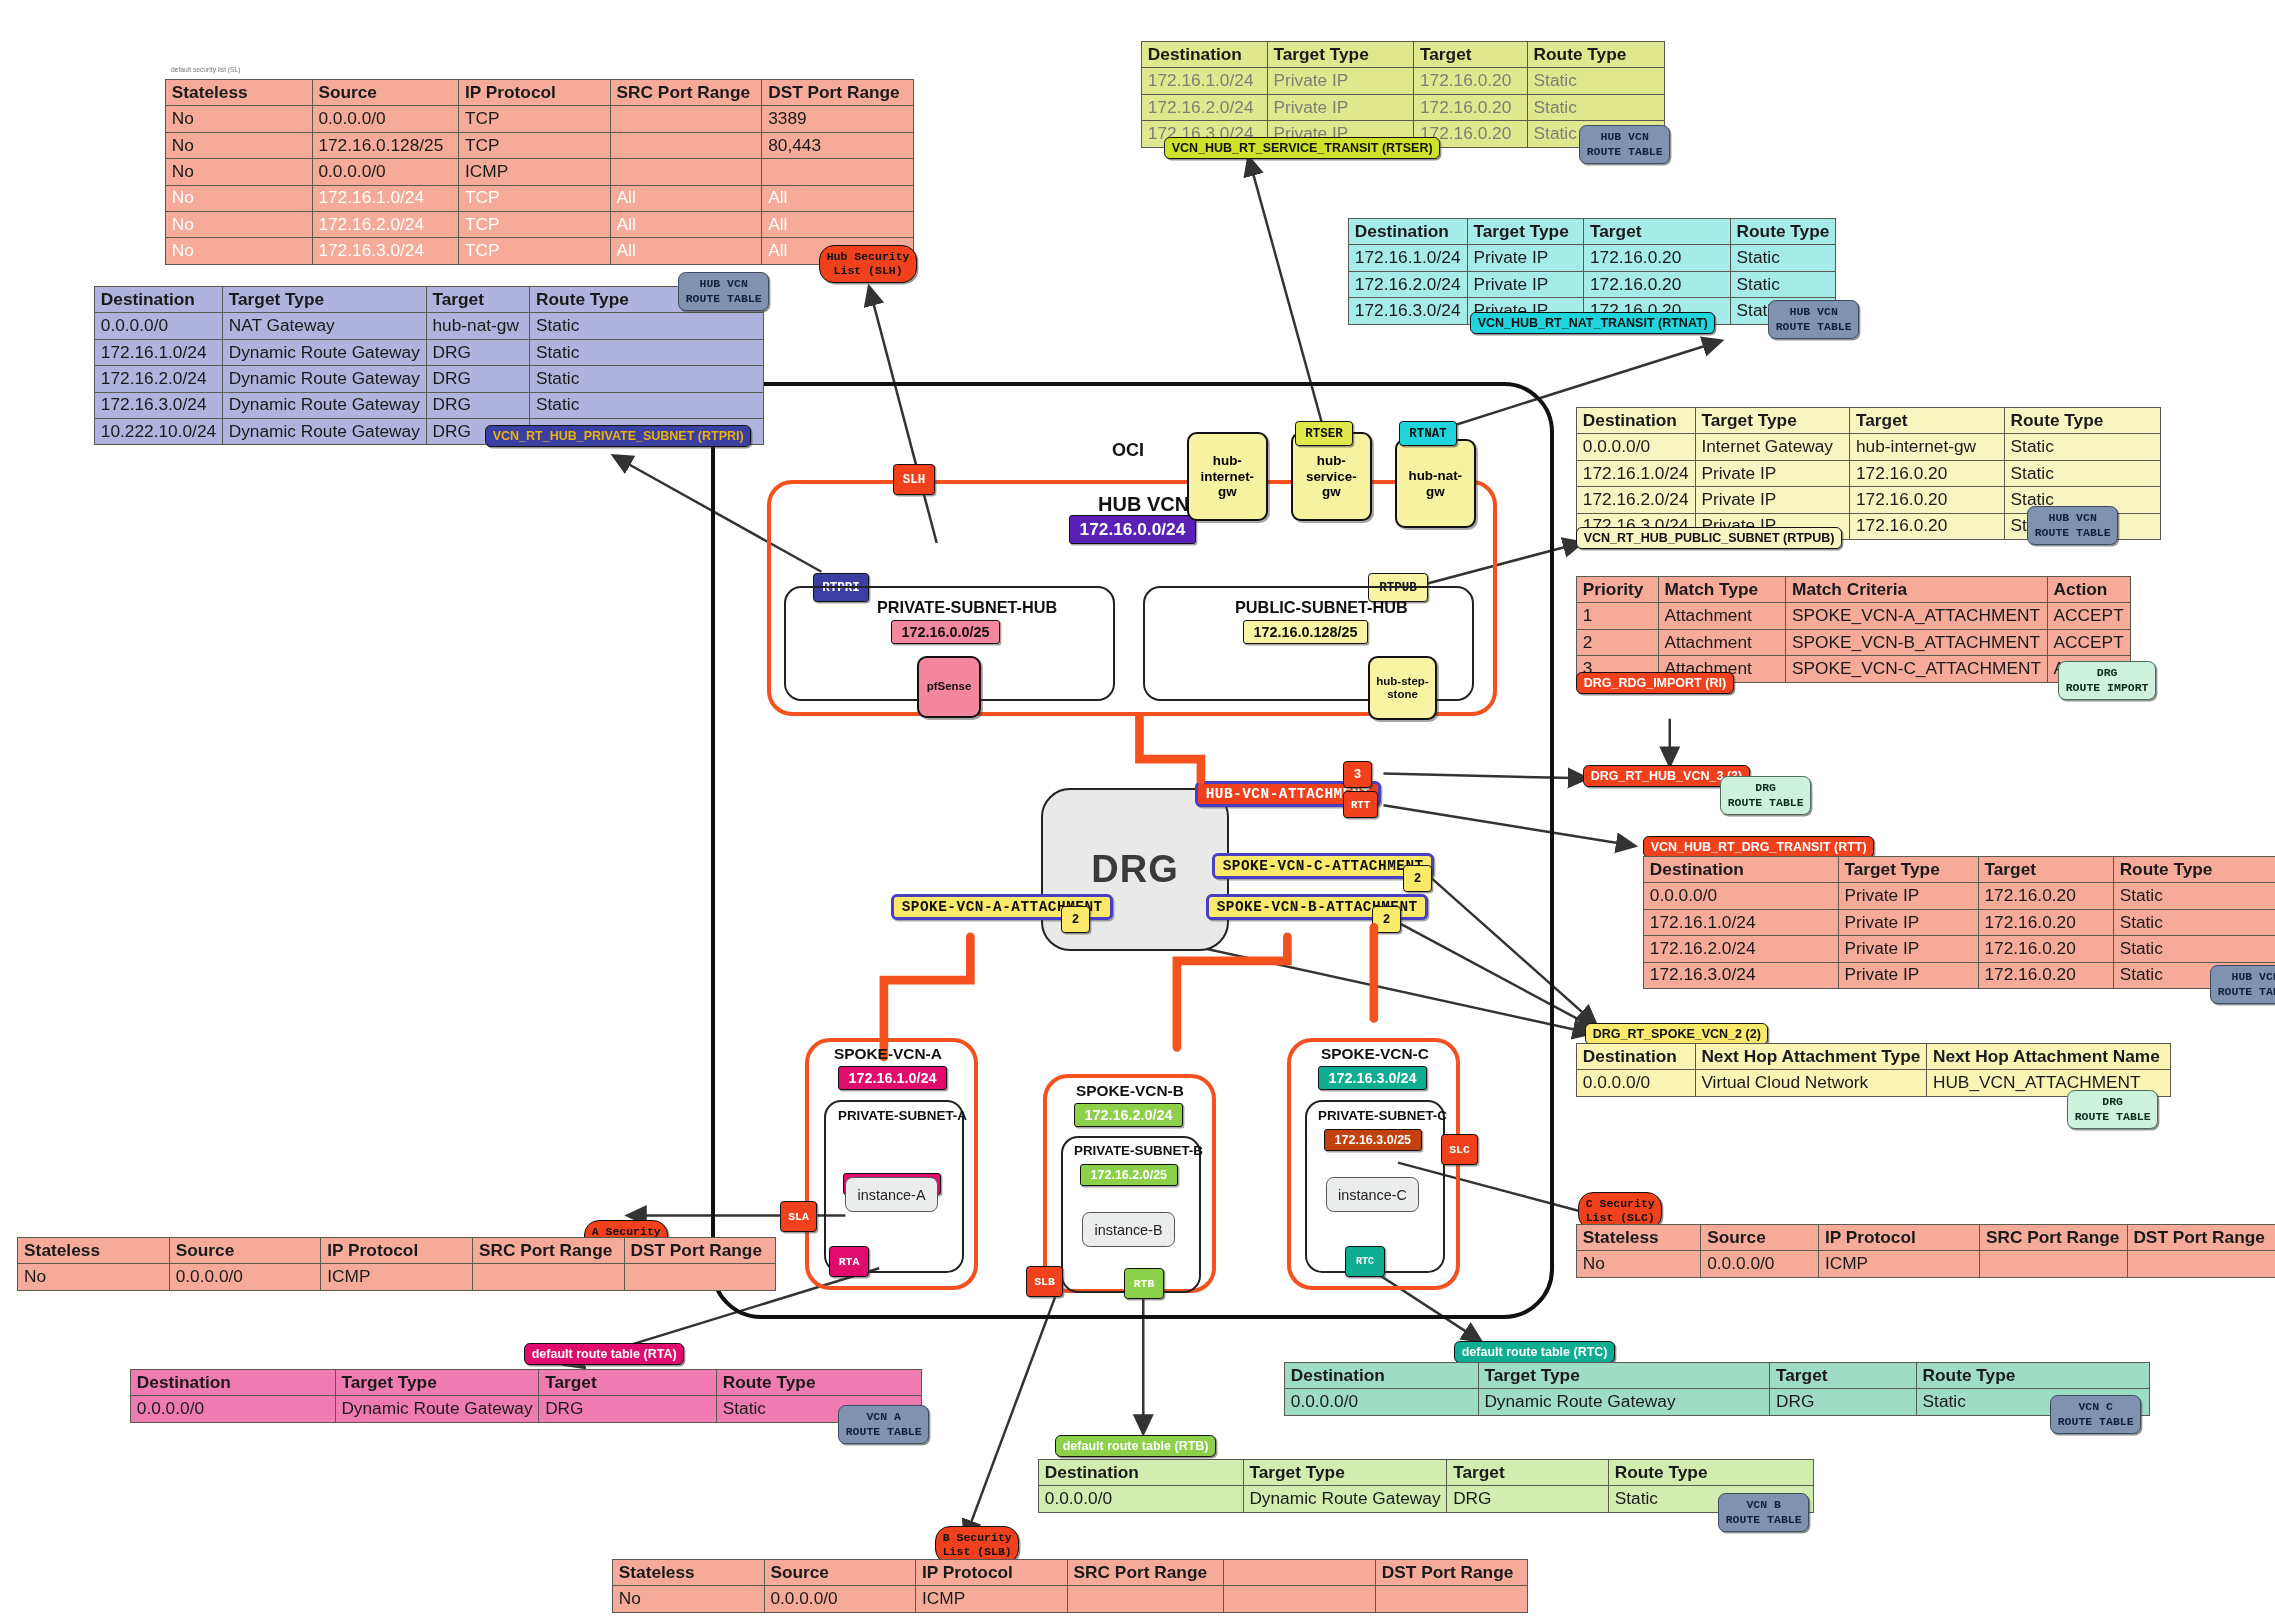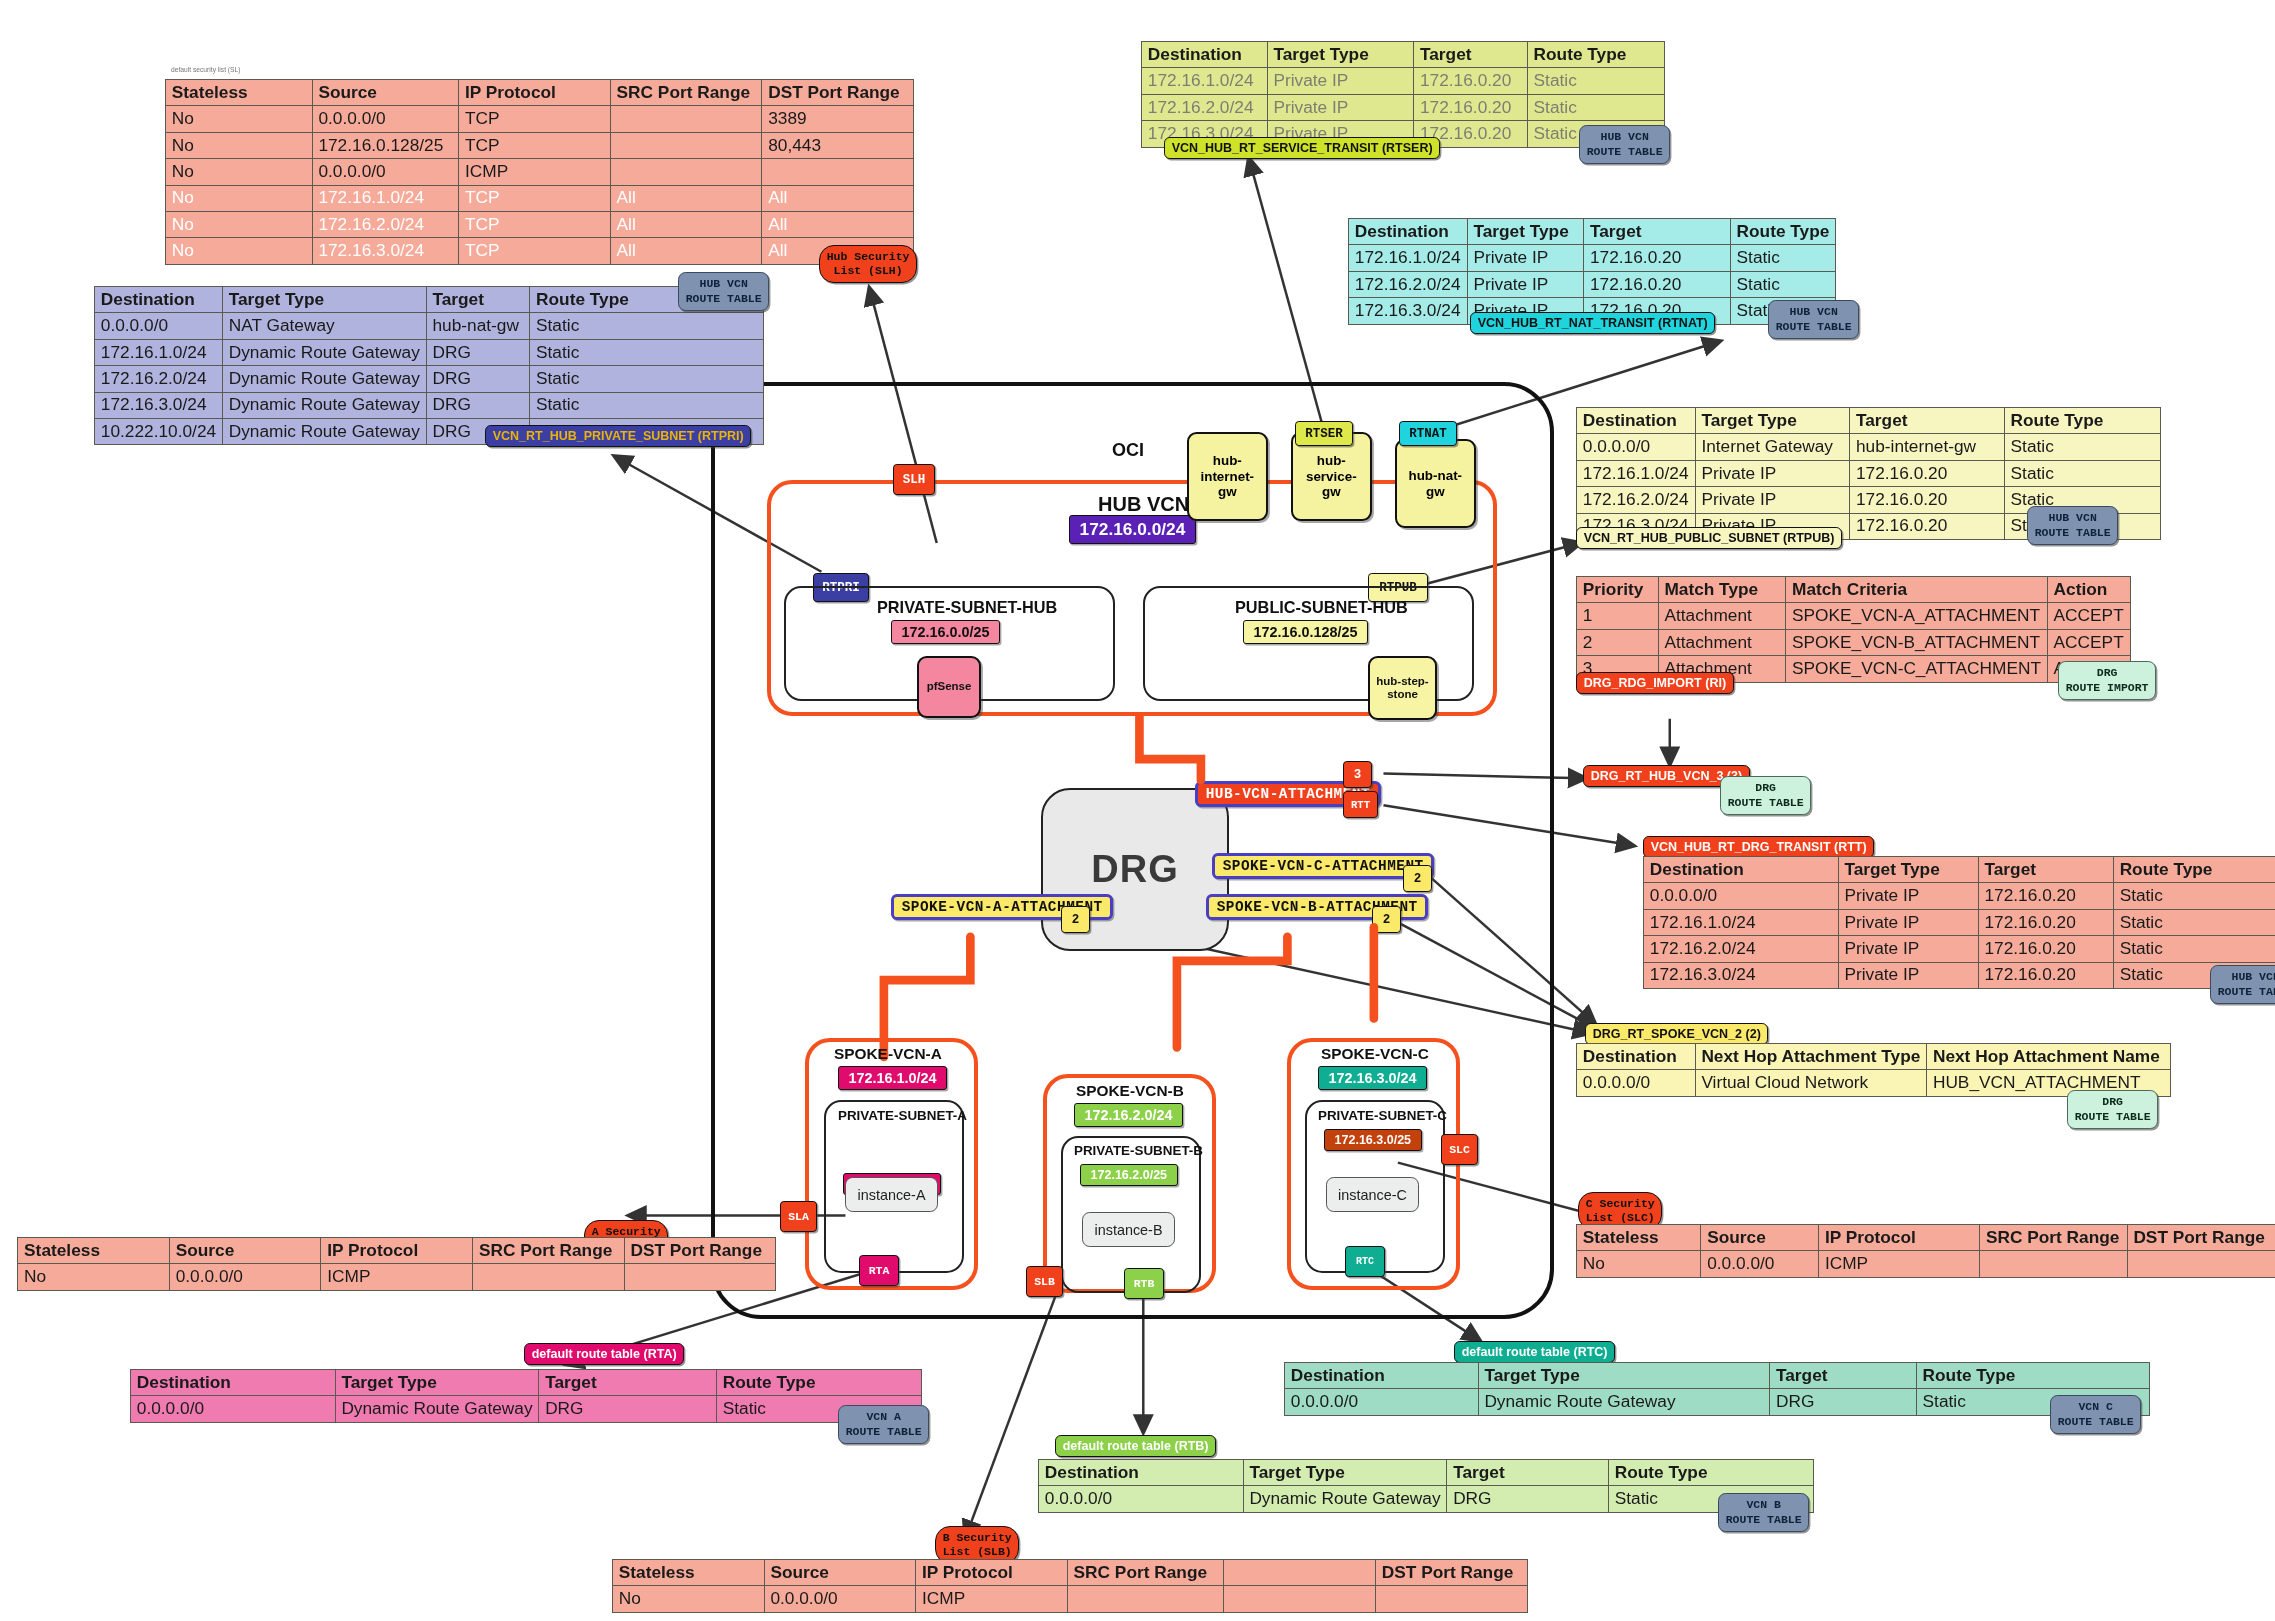--- a/index.html
+++ b/index.html
@@ -143,21 +143,21 @@
   </svg>
 
   <div class="abs vcn-box" style="left:805px;top:1038px;width:173px;height:252px;"></div>
   <div class="lbl" style="left:834px;top:1045px;font-size:15.4px;">SPOKE-VCN-A</div>
   <div class="cidr" style="left:838px;top:1066px;background:#e00b6d;color:#fff;font-size:14.4px;">172.16.1.0/24</div>
   <div class="abs subnet-box" style="left:824px;top:1100px;width:140px;height:173px;"></div>
   <div class="lbl" style="left:838px;top:1108px;font-size:13.4px;">PRIVATE-SUBNET-A</div>
   <div class="cidr" style="left:843px;top:1129px;background:#e00b6d;color:#fff;font-size:12.5px;margin-top:44px;">172.16.1.0/25</div>
   <div class="inst" style="left:845px;top:1177px;width:91px;height:33px;">instance-A</div>
   <div class="sq" style="left:780px;top:1201px;width:35px;height:29px;background:#f1411c;font-size:11.5px;">SLA</div>
-  <div class="sq" style="left:859px;top:1246px;width:38px;height:29px;background:#e00b6d;font-size:11.5px;margin-top:9px;">RTA</div>
+  <div class="sq" style="left:829px;top:1246px;width:38px;height:29px;background:#e00b6d;font-size:11.5px;">RTA</div>
 
   <div class="abs vcn-box" style="left:1043px;top:1074px;width:173px;height:219px;"></div>
   <div class="lbl" style="left:1076px;top:1082px;font-size:15.4px;">SPOKE-VCN-B</div>
   <div class="cidr" style="left:1074px;top:1103px;background:#8dd04a;color:#fff;font-size:14.4px;">172.16.2.0/24</div>
   <div class="abs subnet-box" style="left:1061px;top:1136px;width:140px;height:157px;"></div>
   <div class="lbl" style="left:1074px;top:1143px;font-size:13.4px;">PRIVATE-SUBNET-B</div>
   <div class="cidr" style="left:1080px;top:1164px;background:#8dd04a;color:#fff;font-size:12.5px;">172.16.2.0/25</div>
   <div class="inst" style="left:1082px;top:1212px;width:91px;height:33px;">instance-B</div>
   <div class="sq" style="left:1026px;top:1266px;width:35px;height:29px;background:#f1411c;font-size:11.5px;">SLB</div>
   <div class="sq" style="left:1124px;top:1268px;width:38px;height:29px;background:#8dd04a;color:#fff;font-size:11.5px;">RTB</div>

